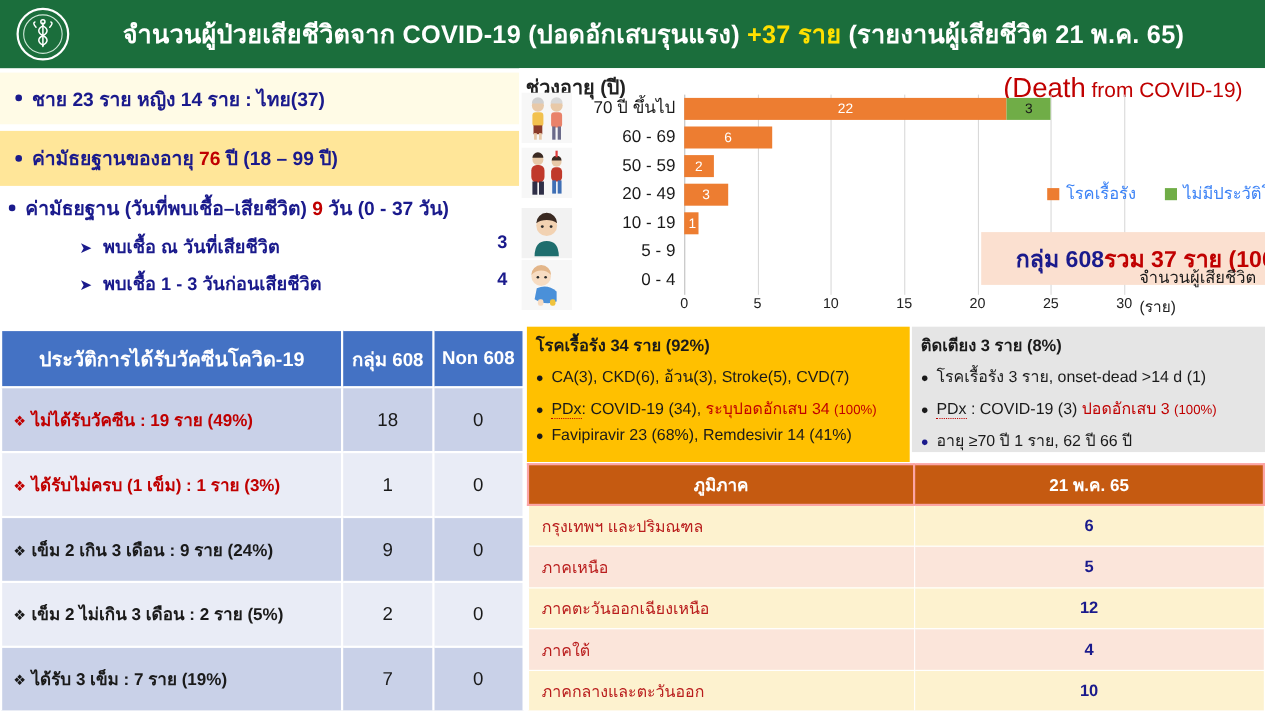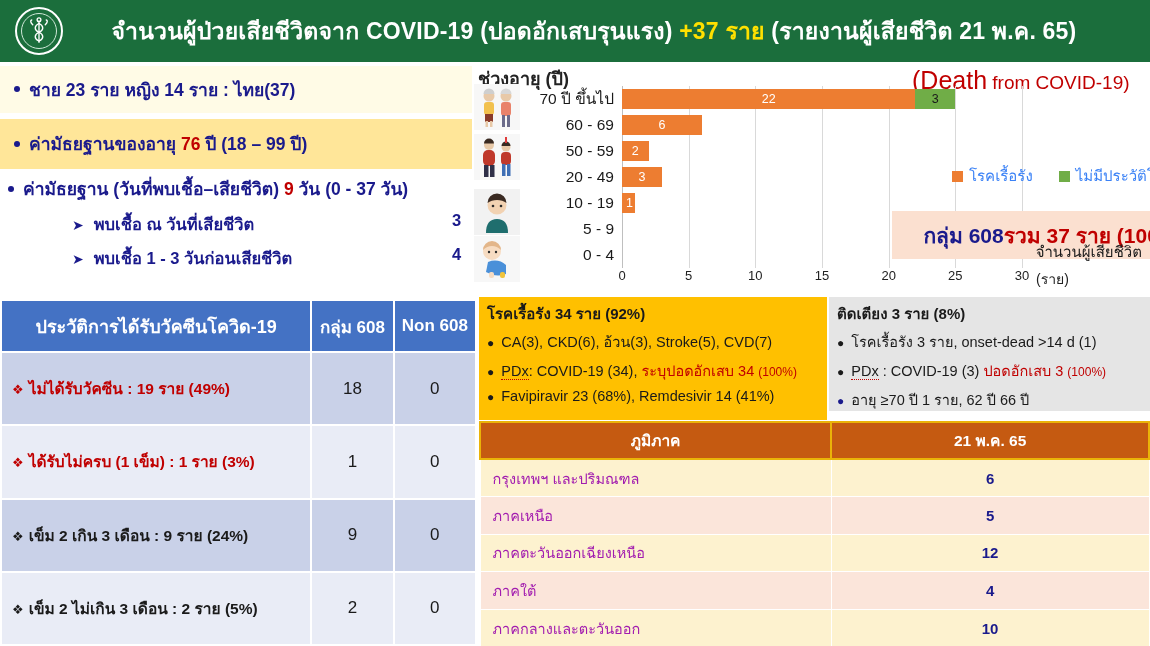--- a/index.html
+++ b/index.html
@@ -171,28 +171,28 @@
   .y-red-sm { color:#c00000; font-size:12px; }
   .uw { border-bottom: 1px dotted #c00000; }
 
   
   #reg-table {
     position:absolute; left:479px; top:421px; width:671px; height:225px;
     border-collapse:collapse;
   }
   #reg-table th {
     background:#C55A11; color:#ffffff; font-size:15.5px; height:37px; font-weight:bold;
-    border:2px solid #eab308;
+    border:2px solid #fca5a5;
   }
   #reg-table th.c1 { width:352px; }
   #reg-table th.c2 { width:319px; }
   #reg-table td { height:37.6px; border:1px solid #ffffff; }
   #reg-table tr.odd td { background:#fdf2cf; }
   #reg-table tr.even td { background:#fbe5da; }
-  .reg-name { font-size:14.5px; color:#a21caf; padding-left:12px; white-space:nowrap;}
+  .reg-name { font-size:14.5px; color:#b91c1c; padding-left:12px; white-space:nowrap;}
   .reg-val { text-align:center; font-size:15px; color:#1a1a8c; font-weight:bold; }
 </style>
 </head>
 <body>
 
 <div id="page">
 
   <div id="header">
     <div id="logo-wrap">
       <div class="logo-circle">
@@ -420,20 +420,27 @@
         <td class="vac-num">9</td>
         <td class="vac-num">0</td>
       </tr>
       <tr class="even">
         <td>
             <div class="vac-label"><span class="dia blk">❖</span><span>เข็ม 2 ไม่เกิน 3 เดือน : 2 ราย (5%)</span></div>
           </td>
         <td class="vac-num">2</td>
         <td class="vac-num">0</td>
       </tr>
+      <tr class="odd">
+        <td>
+            <div class="vac-label"><span class="dia blk">❖</span><span>ได้รับ 3 เข็ม : 7 ราย (19%)</span></div>
+          </td>
+        <td class="vac-num">7</td>
+        <td class="vac-num">0</td>
+      </tr>
     </tbody>
   </table>
 
   <div id="yellow-left">
     <div class="y-title">โรคเรื้อรัง 34 ราย (92%)</div>
     <div class="y-li">
       <span class="y-bullet">●</span>
       <span>CA(3), CKD(6), อ้วน(3), Stroke(5), CVD(7)</span>
     </div>
     <div class="y-li">

